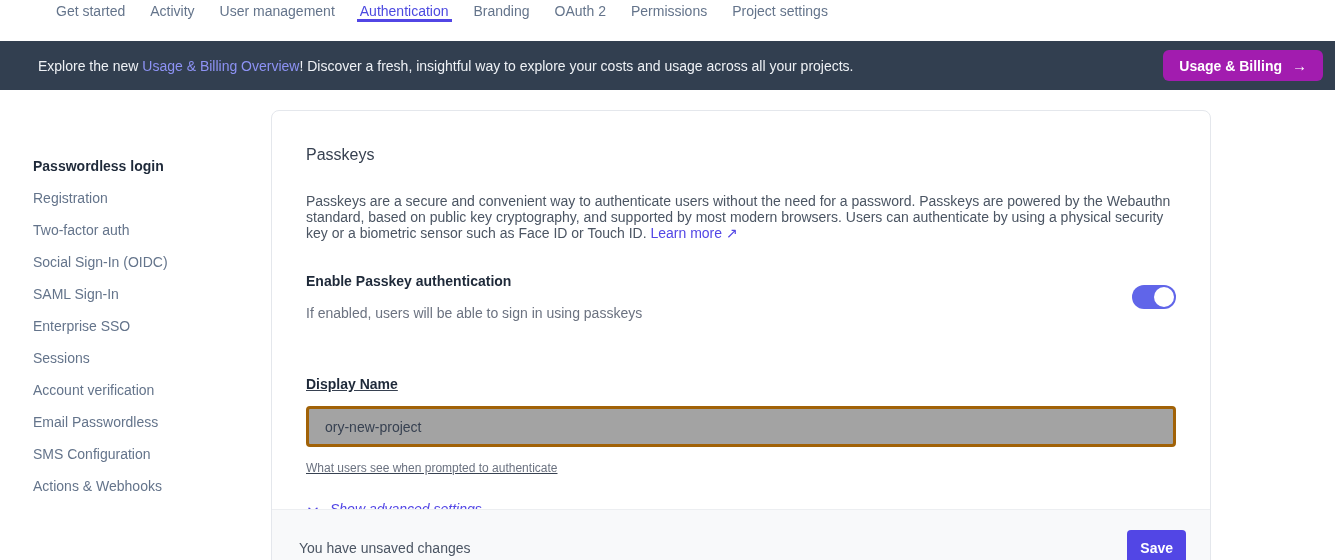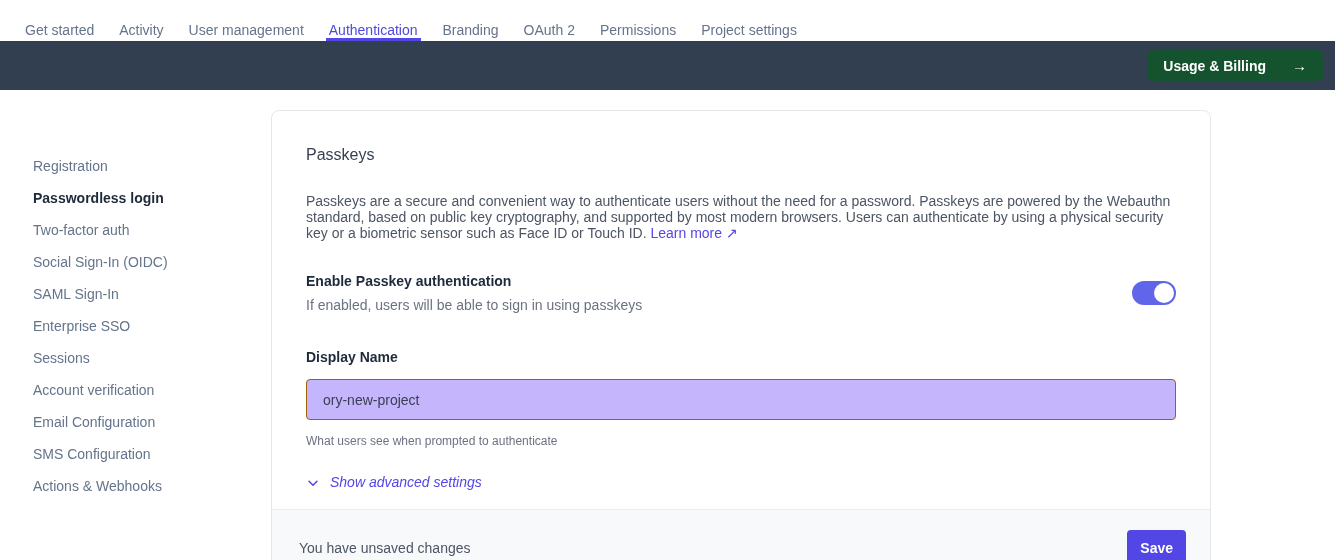--- a/index.html
+++ b/index.html
@@ -10,22 +10,22 @@
     overflow: hidden;
     color: #374151;
     position: relative;
   }
   .page { width: 1335px; height: 560px; position: relative; overflow: hidden; background: #fff; }
 
   
   .topnav {
     height: 41px;
     display: flex;
-    align-items: flex-end;
-    padding-left: 22px;
+    align-items: flex-start;
+    padding-left: 53px;
     gap: 19px;
     background: #ffffff;
   }
   .topnav .tab {
     display: flex; align-items: center;
     padding: 0 3px;
     font-size: 14px;
     color: #64748b;
     cursor: pointer;
     border-bottom: 3px solid transparent;
@@ -44,30 +44,30 @@
     display: flex;
     align-items: center;
     padding: 0 12px 0 38px;
     color: #eef1f5;
     font-size: 14px;
   }
   .banner .banner-text { white-space: nowrap; }
   .banner a.banner-link { color: #8d92f4; text-decoration: none; cursor: pointer; }
   .banner .banner-btn {
     margin-left: auto;
-    background: #14532d;
+    background: #a21caf;
     color: #ffffff;
     border: none;
     font-family: inherit;
     font-size: 14px;
     font-weight: bold;
     height: 31px;
     padding: 0 16px;
     border-radius: 6px;
-    display: flex; align-items: center; gap: 26px;
+    display: flex; align-items: center; gap: 10px;
     cursor: pointer;
     white-space: nowrap;
   }
   .banner .banner-btn .arrow { font-weight: normal; font-size: 15px; }
 
   
   .content { display: flex; align-items: flex-start; }
 
   .sidebar {
     width: 271px;
@@ -124,21 +124,21 @@
   .toggle-row {
     margin-top: 30px;
     display: flex;
     align-items: center;
     justify-content: space-between;
   }
   .toggle-label {
     font-size: 14px; font-weight: bold; color: #1e2939; line-height: 20px;
   }
   .toggle-help {
-    margin-top: 4px; font-size: 14px; color: #6b7280; line-height: 20px;
+    margin-top: 12px; font-size: 14px; color: #6b7280; line-height: 20px;
   }
   .switch {
     width: 44px; height: 24px;
     border-radius: 12px;
     background: #cbd5e1;
     border: none;
     position: relative;
     cursor: pointer;
     flex: 0 0 44px;
   }
@@ -146,34 +146,34 @@
   .switch .knob {
     position: absolute;
     top: 2px; left: 2px;
     width: 20px; height: 20px;
     border-radius: 50%;
     background: #ffffff;
   }
   .switch.on .knob { left: auto; right: 2px; }
 
   
-  .field { margin-top: 32px; }
+  .field { margin-top: 51px; text-decoration: underline; }
   .field-label { font-size: 14px; font-weight: bold; color: #1e2939; line-height: 20px; }
   .field input {
     margin-top: 12px;
     width: 100%;
     height: 41px;
-    border: 1px solid #a16207;
+    border: 3px solid #a16207;
     border-radius: 4px;
     padding: 0 16px;
     font-family: inherit;
     font-size: 14px;
     color: #374151;
     outline: none;
-    background: #c4b5fd;
+    background: #a3a3a3;
   }
   .field-help { margin-top: 14px; font-size: 12px; color: #6b7280; }
 
   
   .advanced {
     margin-top: 26px;
     display: inline-flex;
     align-items: flex-end;
     gap: 10px;
     color: #5246e5;
@@ -221,38 +221,39 @@
     <div class="tab">Activity</div>
     <div class="tab">User management</div>
     <div class="tab active">Authentication</div>
     <div class="tab">Branding</div>
     <div class="tab">OAuth 2</div>
     <div class="tab">Permissions</div>
     <div class="tab">Project settings</div>
   </nav>
 
   <div class="banner">
+    <div class="banner-text"><span>Explore the new </span><a class="banner-link">Usage &amp; Billing Overview</a><span>! Discover a fresh, insightful way to explore your costs and usage across all your projects.</span></div>
     <button class="banner-btn">
       <span>Usage &amp; Billing</span>
       <span class="arrow">→</span>
     </button>
   </div>
 
   <div class="content">
 
     <aside class="sidebar">
+      <div class="side-item active">Passwordless login</div>
       <div class="side-item">Registration</div>
-      <div class="side-item active">Passwordless login</div>
       <div class="side-item">Two-factor auth</div>
       <div class="side-item">Social Sign-In (OIDC)</div>
       <div class="side-item">SAML Sign-In</div>
       <div class="side-item">Enterprise SSO</div>
       <div class="side-item">Sessions</div>
       <div class="side-item">Account verification</div>
-      <div class="side-item">Email Configuration</div>
+      <div class="side-item">Email Passwordless</div>
       <div class="side-item">SMS Configuration</div>
       <div class="side-item">Actions &amp; Webhooks</div>
     </aside>
 
     <section class="card">
       <div class="card-body">
 
         <h2 class="card-title">Passkeys</h2>
 
         <p class="card-desc"><span>Passkeys are a secure and convenient way to authenticate users without the need for a password. Passkeys are powered by the Webauthn standard, based on public key cryptography, and supported by most modern browsers. Users can authenticate by using a physical security key or a biometric sensor such as Face ID or Touch ID. </span><a class="learn-more"><span>Learn more</span> <span>↗</span></a></p>

